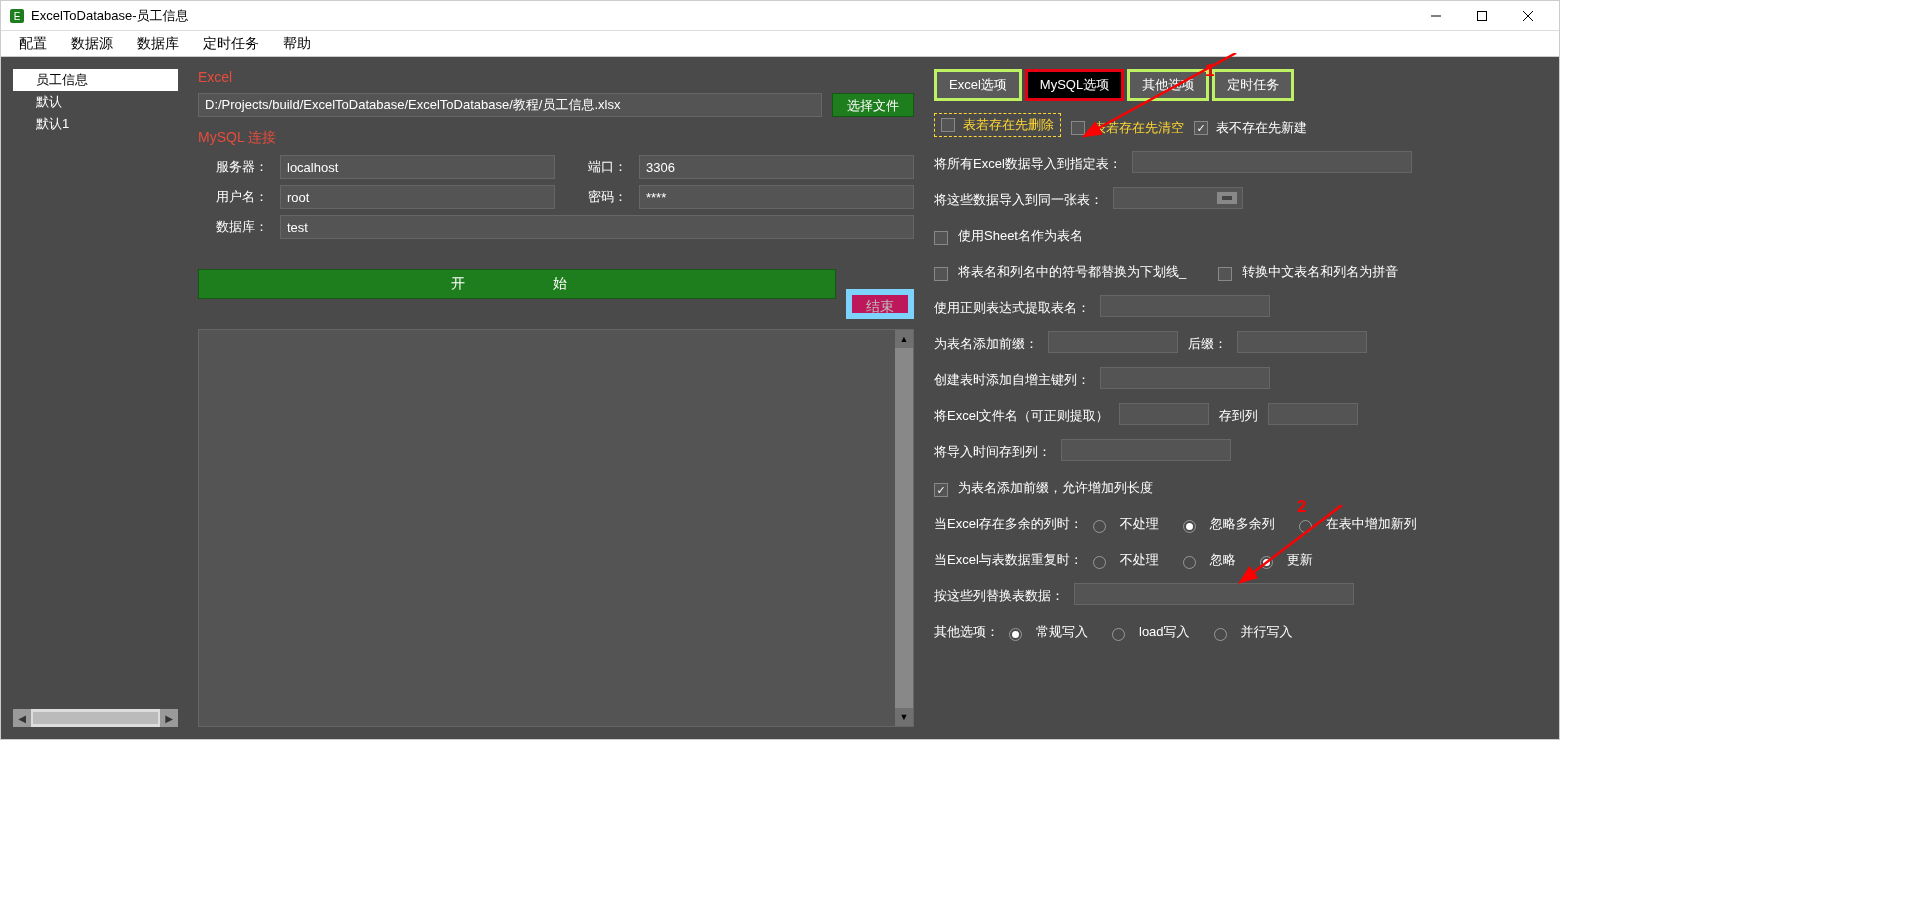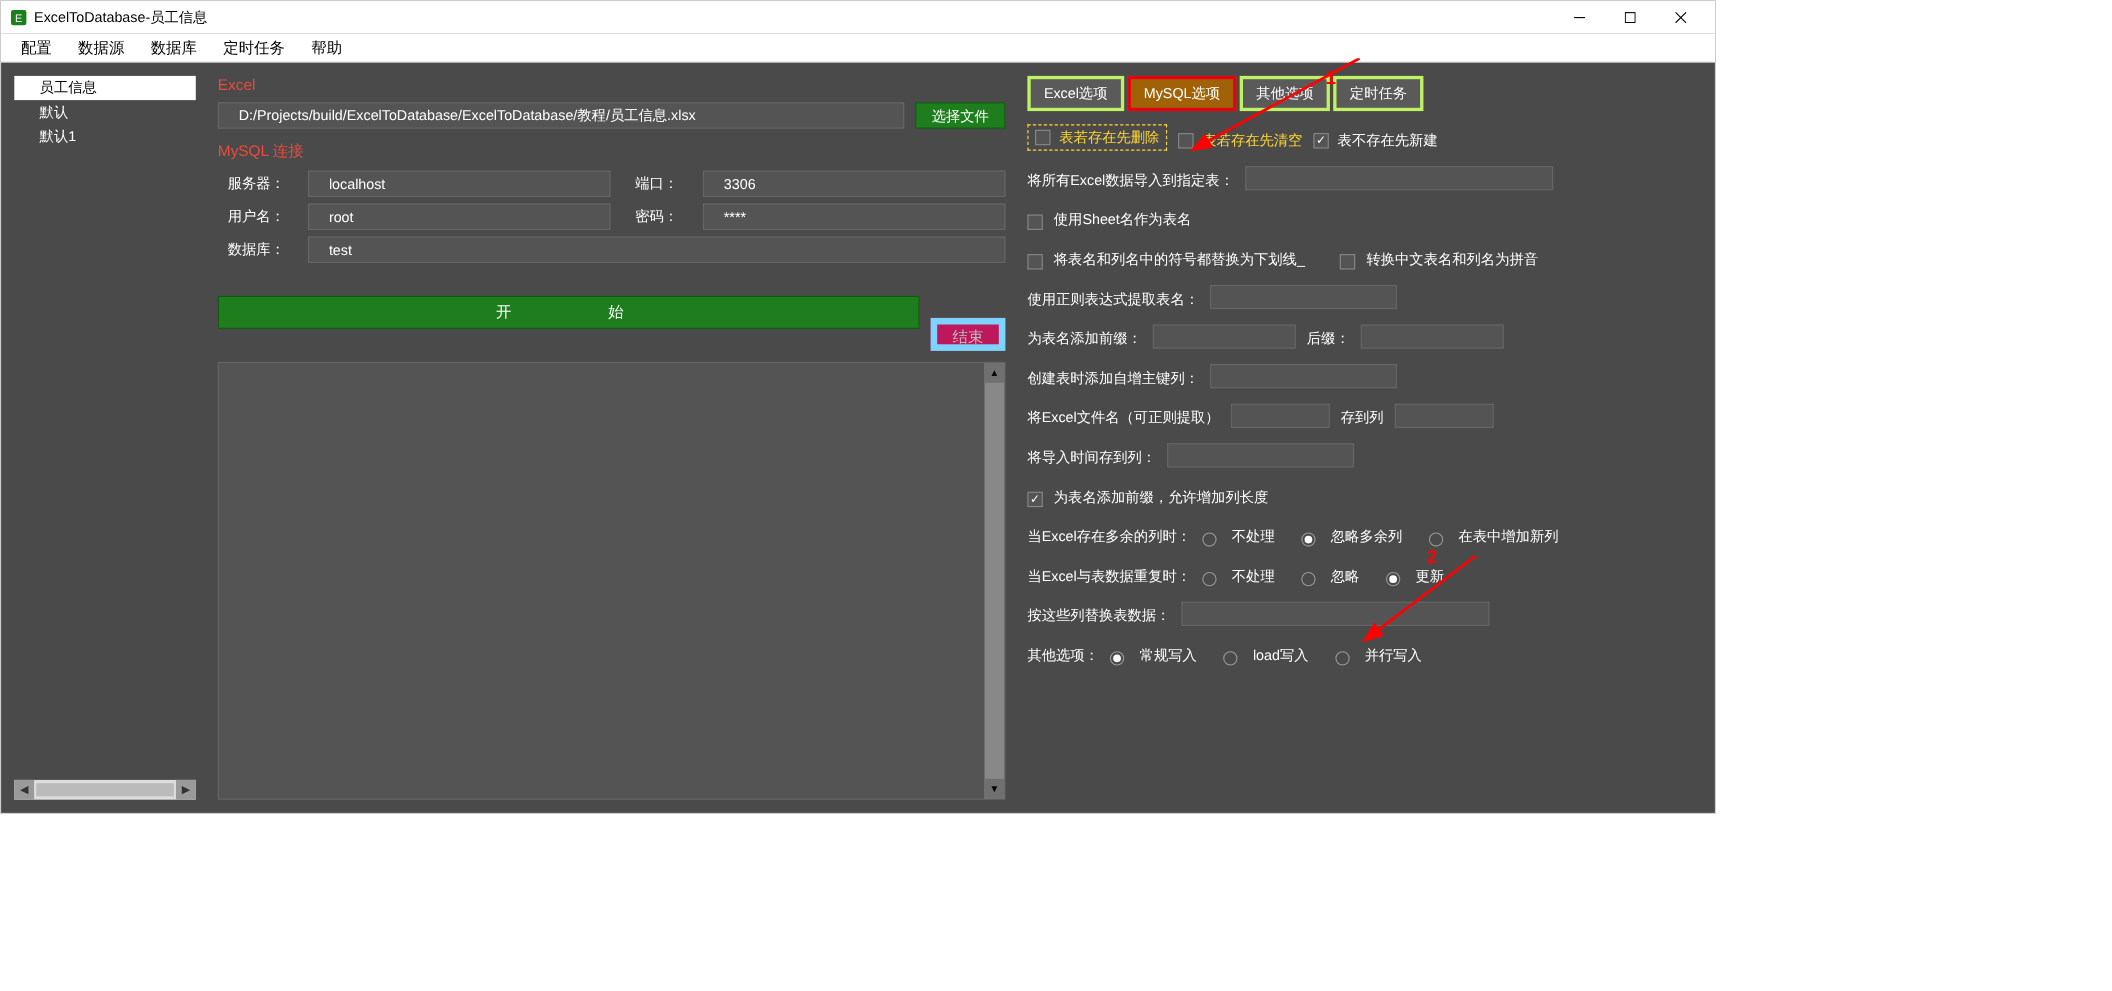--- a/index.html
+++ b/index.html
@@ -17,37 +17,37 @@
   .sidebar { width: 165px; background: #4a4a4a; display: flex; flex-direction: column; }
   .sidebar-list { flex: 1; background: #4a4a4a; border: none; }
   .sidebar-item { padding: 2px 23px; color: #fff; cursor: pointer; font-size: 13px; }
   .sidebar-item.selected { background: #fff; color: #000; }
   .sidebar-hscroll { height: 18px; background: #ddd; display: flex; align-items: center; }
   .sidebar-hscroll .arrow { width: 18px; height: 18px; background: #9a9a9a; display: flex; align-items: center; justify-content: center; font-size: 10px; color: #333; cursor: pointer; }
   .sidebar-hscroll .thumb { flex: 1; height: 12px; background: #bbb; margin: 0 2px; }
   .center-column { width: 716px; display: flex; flex-direction: column; gap: 6px; position: relative; }
   .section-label { color: #e74c3c; font-size: 14px; font-weight: normal; margin-bottom: 2px; }
   .row { display: flex; align-items: center; gap: 10px; }
-  .text-input { background: #545454; border: 1px solid #666; color: #fff; font-size: 13px; padding: 3px 18px; height: 24px; }
+  .text-input { background: #545454; border: 1px solid #666; color: #fff; font-size: 13px; padding: 3px 6px; height: 24px; }
   .text-input.wide { flex: 1; }
   .btn-green { background: #1e7e1e; color: #fff; border: 1px solid #155815; padding: 3px 14px; height: 24px; cursor: pointer; font-size: 13px; }
   .btn-green.big { height: 30px; font-size: 14px; letter-spacing: 20px; padding-left: 18px; }
   .btn-gray { background: #be185d; color: #bbb; border: 6px solid #7dd3fc; padding: 3px 14px; height: 30px; font-size: 14px; cursor: pointer; margin-top: 40px; }
   .label-white { color: #fff; font-size: 13px; white-space: nowrap; }
   .form-grid { display: grid; grid-template-columns: 70px 1fr 60px 1fr; gap: 6px 12px; align-items: center; }
-  .form-grid .label-white { text-align: center; }
+  .form-grid .label-white { text-align: right; }
   .log-area { flex: 1; background: #545454; border: 1px solid #666; margin-top: 4px; position: relative; }
   .log-area .vscroll { position: absolute; right: 0; top: 0; bottom: 0; width: 18px; background: #888; }
   .log-area .vscroll .sv-arrow { height: 18px; background: #707070; display: flex; align-items: center; justify-content: center; font-size: 9px; cursor: pointer; }
   .log-area .vscroll .sv-track { flex: 1; }
   .log-area .vscroll { display: flex; flex-direction: column; }
   .right-column { flex: 1; display: flex; flex-direction: column; gap: 10px; position: relative; }
   .tabs { display: flex; gap: 3px; }
   .tab { padding: 4px 12px; background: #5a5a5a; color: #fff; border: 3px solid #bef264; cursor: pointer; font-size: 13px; }
-  .tab.active { background: #a16207; color: #fff; border-color: #e60012; }
+  .tab.active { background: #000000; color: #fff; border-color: #e60012; }
   .cb-row { display: flex; align-items: center; gap: 8px; }
   .cb { width: 14px; height: 14px; border: 1px solid #888; background: #545454; display: inline-flex; align-items: center; justify-content: center; cursor: pointer; }
   .cb.checked::after { content: "✓"; color: #fff; font-size: 11px; line-height: 1; }
   .cb-label { color: #fff; font-size: 13px; }
   .cb-label.yellow { color: #ffd633; }
   .dashed-box { border: 1px dashed #ffd633; padding: 2px 6px; }
   .radio { width: 13px; height: 13px; border-radius: 50%; border: 1px solid #999; display: inline-flex; align-items: center; justify-content: center; cursor: pointer; }
   .radio.selected::after { content: ""; width: 7px; height: 7px; border-radius: 50%; background: #fff; }
   .radio-label { color: #fff; font-size: 13px; margin-left: 4px; margin-right: 14px; }
   .opt-row { display: flex; align-items: flex-end; gap: 10px; flex-wrap: wrap; min-height: 26px; }
@@ -187,20 +187,30 @@
           <span class="cb checked"></span>
           <span class="cb-label">表不存在先新建</span>
         </span>
       </div>
 
       <div class="opt-row">
         <span class="label-white">将所有Excel数据导入到指定表：</span>
         <input class="small-input w230" style="">
       </div>
 
+      <div class="opt-row">
+        <span class="label-white">将这些数据导入到同一张表：</span>
+        <div class="combo">
+          <div class="combo-btn">
+              <svg width="10" height="4">
+                <rect width="10" height="4" fill="#444"></rect>
+              </svg>
+            </div>
+        </div>
+      </div>
 
       <div class="opt-row">
         <span class="cb"></span>
         <span class="cb-label">使用Sheet名作为表名</span>
       </div>
 
       <div class="opt-row">
         <span class="cb"></span>
         <span class="cb-label">将表名和列名中的符号都替换为下划线_</span>
         <span style="width:12px"></span>

